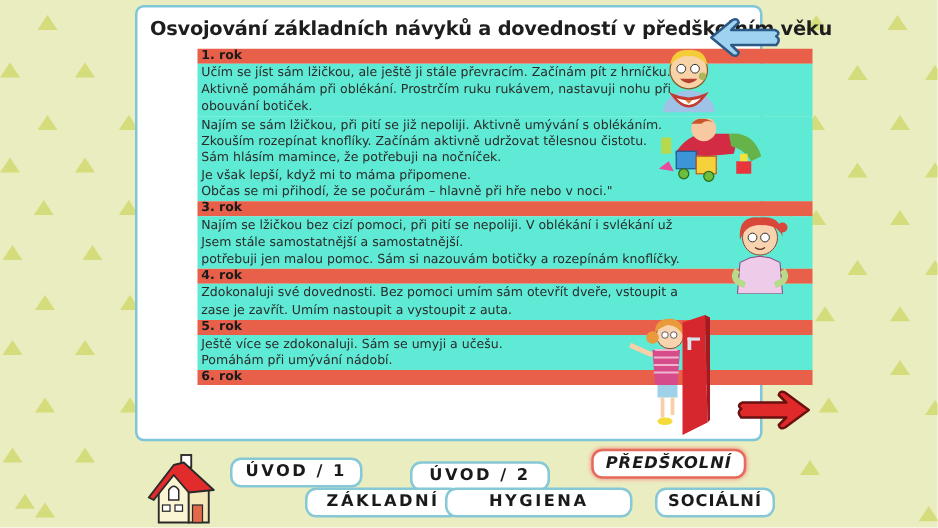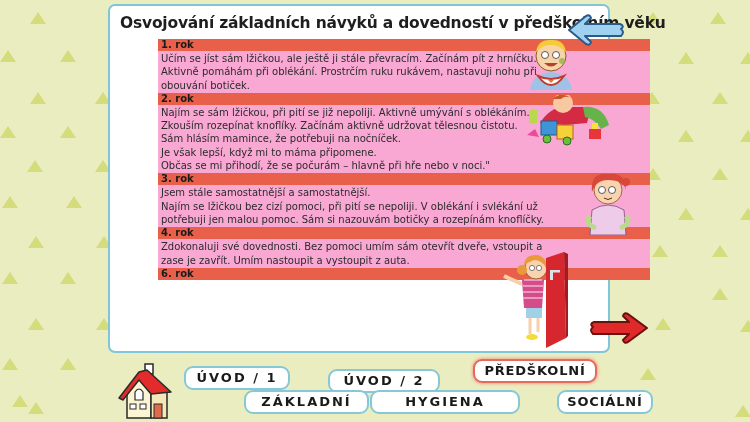--- a/index.html
+++ b/index.html
@@ -24,36 +24,37 @@
     white-space:nowrap;
   }
   .rows {
     position:absolute; left:4px; top:33px; width:492px;margin-left:44px;
   }
   .band {
     background:#e8604a; height:12px; line-height:12px;
     font-size:10px; font-weight:bold; color:#1a1a1a; padding-left:3px;
   }
   .text {
-    background:#f9a8d4; font-size:10px; line-height:13.3px; color:#2b2b2b;
+    background:#5eead4; font-size:10px; line-height:13.3px; color:#2b2b2b;
     padding:1px 3px 1px 3px;
   }
   .text span { display:block; white-space:nowrap; }
   .back-arrow { position:absolute; left:566px; top:12px; }
   .next-arrow { position:absolute; left:588px; top:312px; }
   .illus { position:absolute; }
   .nav-btn {
     position:absolute; height:24px; background:#fff;
     border:2.5px solid #86c8d6; border-radius:9px; box-sizing:border-box;
     font-size:13px; font-weight:bold; color:#1a1a1a; text-align:center;
     line-height:19px; letter-spacing:2px; cursor:pointer;
   }
   .nav-btn.active {
     border-color:#e46a5a; box-shadow:0 0 3px 1px #f1a698;
     letter-spacing:0.8px;
+    font-style:italic;
   }
 </style>
 </head>
 <body>
 
 <div>
   <div class="tri" style="left:30px;top:12px"></div>
   <div class="tri" style="left:0px;top:50px"></div>
   <div class="tri" style="left:60px;top:50px"></div>
   <div class="tri" style="left:30px;top:92px"></div>
@@ -102,42 +103,48 @@
   <div class="rows">
     <div>
       <div class="band">1. rok</div>
       <div class="text">
         <span>Učím se jíst sám lžičkou, ale ještě ji stále převracím. Začínám pít z hrníčku.</span>
         <span>Aktivně pomáhám při oblékání. Prostrčím ruku rukávem, nastavuji nohu při</span>
         <span>obouvání botiček.</span>
       </div>
     </div>
     <div>
-      <div class="band">2. rok</div>
       <div class="text">
         <span>Najím se sám lžičkou, při pití se již nepoliji. Aktivně umývání s oblékáním.</span>
         <span>Zkouším rozepínat knoflíky. Začínám aktivně udržovat tělesnou čistotu.</span>
         <span>Sám hlásím mamince, že potřebuji na nočníček.</span>
         <span>Je však lepší, když mi to máma připomene.</span>
         <span>Občas se mi přihodí, že se počurám – hlavně při hře nebo v noci."</span>
       </div>
     </div>
     <div>
       <div class="band">3. rok</div>
       <div class="text">
+        <span>Najím se lžičkou bez cizí pomoci, při pití se nepoliji. V oblékání i svlékání už</span>
         <span>Jsem stále samostatnější a samostatnější.</span>
-        <span>Najím se lžičkou bez cizí pomoci, při pití se nepoliji. V oblékání i svlékání už</span>
         <span>potřebuji jen malou pomoc. Sám si nazouvám botičky a rozepínám knoflíčky.</span>
       </div>
     </div>
     <div>
       <div class="band">4. rok</div>
       <div class="text">
         <span>Zdokonaluji své dovednosti. Bez pomoci umím sám otevřít dveře, vstoupit a</span>
         <span>zase je zavřít. Umím nastoupit a vystoupit z auta.</span>
+      </div>
+    </div>
+    <div>
+      <div class="band">5. rok</div>
+      <div class="text">
+        <span>Ještě více se zdokonaluji. Sám se umyji a učešu.</span>
+        <span>Pomáhám při umývání nádobí.</span>
       </div>
     </div>
     <div>
       <div class="band">6. rok</div>
     </div>
   </div>
 </div>
 
 <svg class="illus" style="left:524px;top:36px" width="54" height="54" viewBox="0 0 54 54">
   <path d="M6 54 Q8 38 27 36 Q46 38 48 54 Z" fill="#9fc3e6"></path>
@@ -220,18 +227,18 @@
 </div>
 <div class="nav-btn" style="left:328px;top:369px;width:112px">
   <span>ÚVOD / 2</span>
 </div>
 <div class="nav-btn active" style="left:473px;top:359px;width:124px">
   <span>PŘEDŠKOLNÍ</span>
 </div>
 <div class="nav-btn" style="left:244px;top:390px;width:125px">
   <span>ZÁKLADNÍ</span>
 </div>
-<div class="nav-btn" style="left:370px;top:390px;width:150px">
+<div class="nav-btn" style="left:356px;top:390px;width:150px">
   <span>HYGIENA</span>
 </div>
-<div class="nav-btn" style="left:557px;top:390px;width:96px;letter-spacing:0.8px">
+<div class="nav-btn" style="left:524px;top:390px;width:96px;letter-spacing:0.8px">
   <span>SOCIÁLNÍ</span>
 </div>
 
 </body></html>

